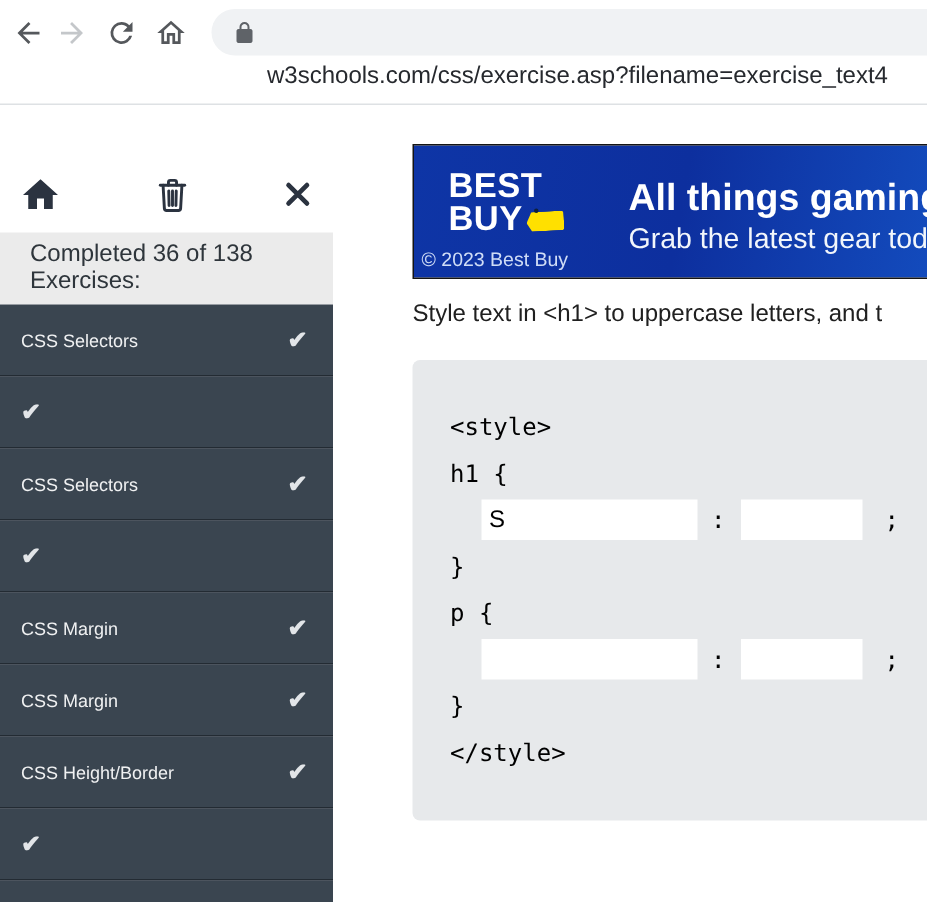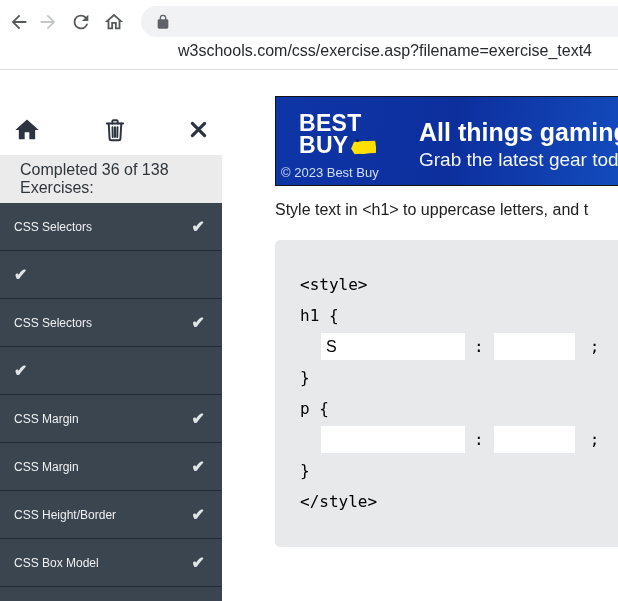--- a/index.html
+++ b/index.html
@@ -129,21 +129,20 @@
   </div>
   <div class="sb-item">
     <span class="lbl">CSS Margin</span>
     <span class="chk">✔</span>
   </div>
   <div class="sb-item">
     <span class="lbl">CSS Height/Border</span>
     <span class="chk">✔</span>
   </div>
   <div class="sb-item">
-    <span class="lbl">CSS Box Model</span>
     <span class="chk">✔</span>
   </div>
   <div class="sb-item">
     <span class="lbl">CSS Border</span>
     <span class="chk">✔</span>
   </div>
 </div>
 
 <div class="main">
 

